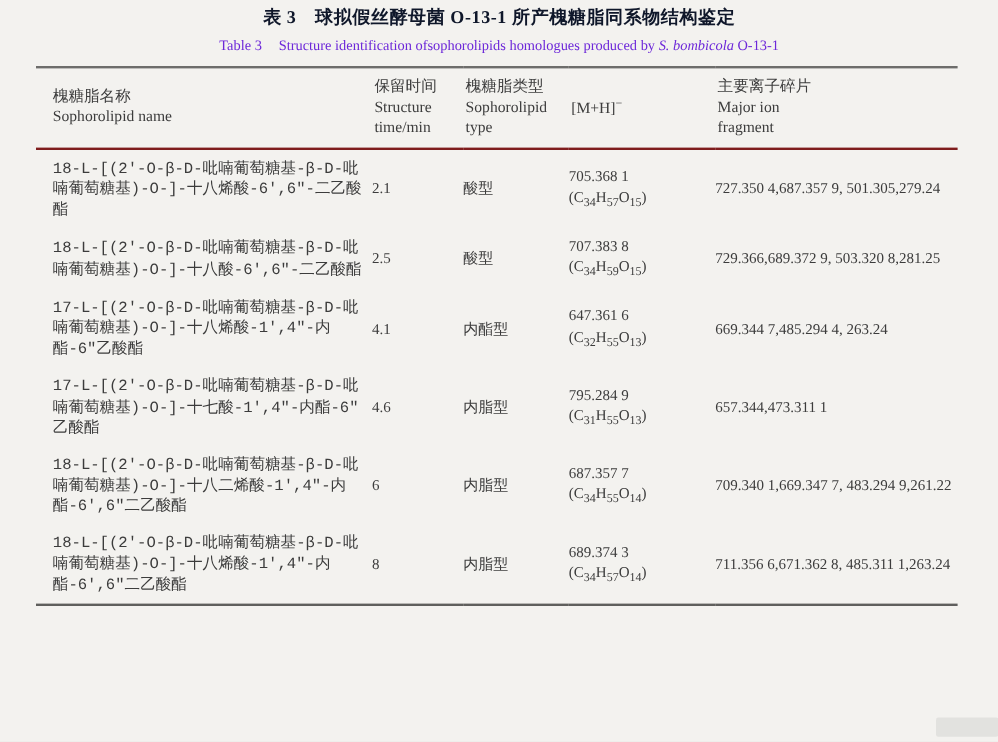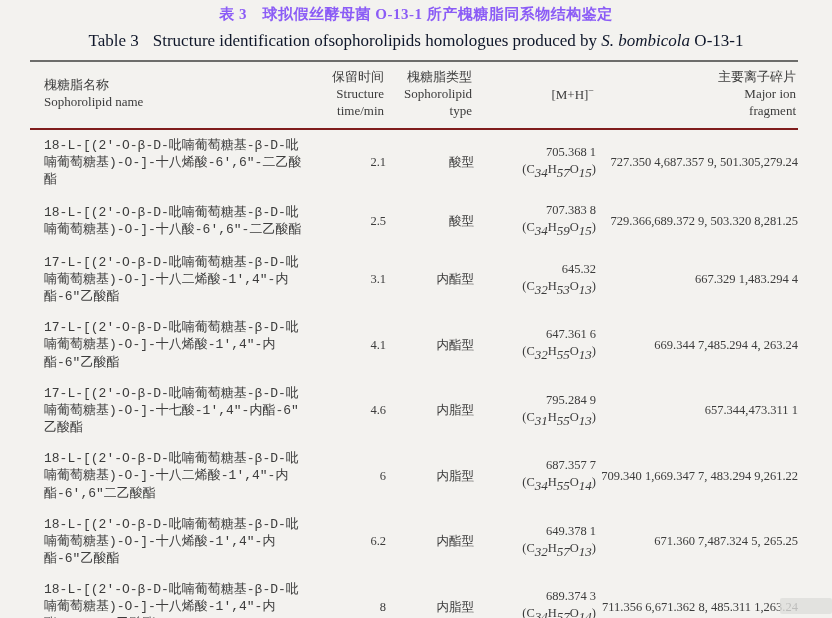--- a/index.html
+++ b/index.html
@@ -16,27 +16,27 @@
     background:#f3f2ef;
     box-sizing:border-box;
     padding-top:5px;
   }
   .title-zh{
     text-align:center;
     font-weight:bold;
     font-size:15px;
     letter-spacing:0.5px;
     white-space:pre-wrap;
-    color:#8b5cf6;
+    color:#0f172a;
   }
   .title-en{
     text-align:center;
-    font-size:17px;
+    font-size:12px;
     margin-top:7px;
-    color:#0f172a;
+    color:#6d28d9;
   }
   .title-en .tlabel{margin-right:14px;}
   .title-en .species{font-style:italic;}
   table.sl{
     border-collapse:collapse;
     table-layout:fixed;
     width:752px;
     margin:9px 0 0 30px;
     font-size:12.5px;
     color:#3c3c3c;
@@ -45,39 +45,39 @@
     border-top:2.5px solid #6d6d6b;
     border-bottom:2px solid #7f1d1d;
   }
   table.sl tbody{
     border-bottom:2.5px solid #5f5f5d;
   }
   th,td{
     padding:0;
     font-weight:normal;
     vertical-align:middle;
-    text-align:right;
+    text-align:left;
     line-height:1.3;
   }
   thead th{padding:7px 2px 8px 2px;font-size:13px;}
   th.c-name,td.c-name{
     width:280px;
     text-align:left;
     padding-left:14px;
     padding-right:6px;
     box-sizing:border-box;
   }
   th.c-rt,td.c-rt{width:72px;}
   th.c-type,td.c-type{width:84px;}
   th.c-mz,td.c-mz{width:118px;}
   th.c-ions,td.c-ions{width:198px;}
   tbody td{padding-top:7px;padding-bottom:7px;}
   td.c-name{font-size:13px;line-height:1.32;font-family:Liberation Mono, monospace;}
   td.c-mz .formula{margin-top:1px;}
-  td.c-mz sub,td.c-mz .formula sub{font-size:13px;font-style:italic;}
+  td.c-mz sub,td.c-mz .formula sub{font-size:10px;}
   sup.neg{font-size:10px;}
   .hdr-line{display:block;}
   .smudge{
     position:absolute;
     right:0;bottom:4px;
     width:52px;height:16px;
     background:#dddddb;
     border-radius:2px;
     opacity:0.8;
   }
@@ -135,30 +135,20 @@
           <td class="c-name">18-L-[(2′-O-β-D-吡喃葡萄糖基-β-D-吡喃葡萄糖基)-O-]-十八酸-6′,6″-二乙酸酯</td>
           <td class="c-rt">2.5</td>
           <td class="c-type">酸型</td>
           <td class="c-mz">
             <div>707.383 8</div>
             <div class="formula">(C<sub>34</sub>H<sub>59</sub>O<sub>15</sub>)</div>
           </td>
           <td class="c-ions">729.366,689.372 9, 503.320 8,281.25</td>
         </tr>
         <tr>
-          <td class="c-name">17-L-[(2′-O-β-D-吡喃葡萄糖基-β-D-吡喃葡萄糖基)-O-]-十八二烯酸-1′,4″-内酯-6″乙酸酯</td>
-          <td class="c-rt">3.1</td>
-          <td class="c-type">内酯型</td>
-          <td class="c-mz">
-            <div>645.32</div>
-            <div class="formula">(C<sub>32</sub>H<sub>53</sub>O<sub>13</sub>)</div>
-          </td>
-          <td class="c-ions">667.329 1,483.294 4</td>
-        </tr>
-        <tr>
           <td class="c-name">17-L-[(2′-O-β-D-吡喃葡萄糖基-β-D-吡喃葡萄糖基)-O-]-十八烯酸-1′,4″-内酯-6″乙酸酯</td>
           <td class="c-rt">4.1</td>
           <td class="c-type">内酯型</td>
           <td class="c-mz">
             <div>647.361 6</div>
             <div class="formula">(C<sub>32</sub>H<sub>55</sub>O<sub>13</sub>)</div>
           </td>
           <td class="c-ions">669.344 7,485.294 4, 263.24</td>
         </tr>
         <tr>
@@ -175,30 +165,20 @@
           <td class="c-name">18-L-[(2′-O-β-D-吡喃葡萄糖基-β-D-吡喃葡萄糖基)-O-]-十八二烯酸-1′,4″-内酯-6′,6″二乙酸酯</td>
           <td class="c-rt">6</td>
           <td class="c-type">内脂型</td>
           <td class="c-mz">
             <div>687.357 7</div>
             <div class="formula">(C<sub>34</sub>H<sub>55</sub>O<sub>14</sub>)</div>
           </td>
           <td class="c-ions">709.340 1,669.347 7, 483.294 9,261.22</td>
         </tr>
         <tr>
-          <td class="c-name">18-L-[(2′-O-β-D-吡喃葡萄糖基-β-D-吡喃葡萄糖基)-O-]-十八烯酸-1′,4″-内酯-6″乙酸酯</td>
-          <td class="c-rt">6.2</td>
-          <td class="c-type">内酯型</td>
-          <td class="c-mz">
-            <div>649.378 1</div>
-            <div class="formula">(C<sub>32</sub>H<sub>57</sub>O<sub>13</sub>)</div>
-          </td>
-          <td class="c-ions">671.360 7,487.324 5, 265.25</td>
-        </tr>
-        <tr>
           <td class="c-name">18-L-[(2′-O-β-D-吡喃葡萄糖基-β-D-吡喃葡萄糖基)-O-]-十八烯酸-1′,4″-内酯-6′,6″二乙酸酯</td>
           <td class="c-rt">8</td>
           <td class="c-type">内脂型</td>
           <td class="c-mz">
             <div>689.374 3</div>
             <div class="formula">(C<sub>34</sub>H<sub>57</sub>O<sub>14</sub>)</div>
           </td>
           <td class="c-ions">711.356 6,671.362 8, 485.311 1,263.24</td>
         </tr>
       </tbody>

